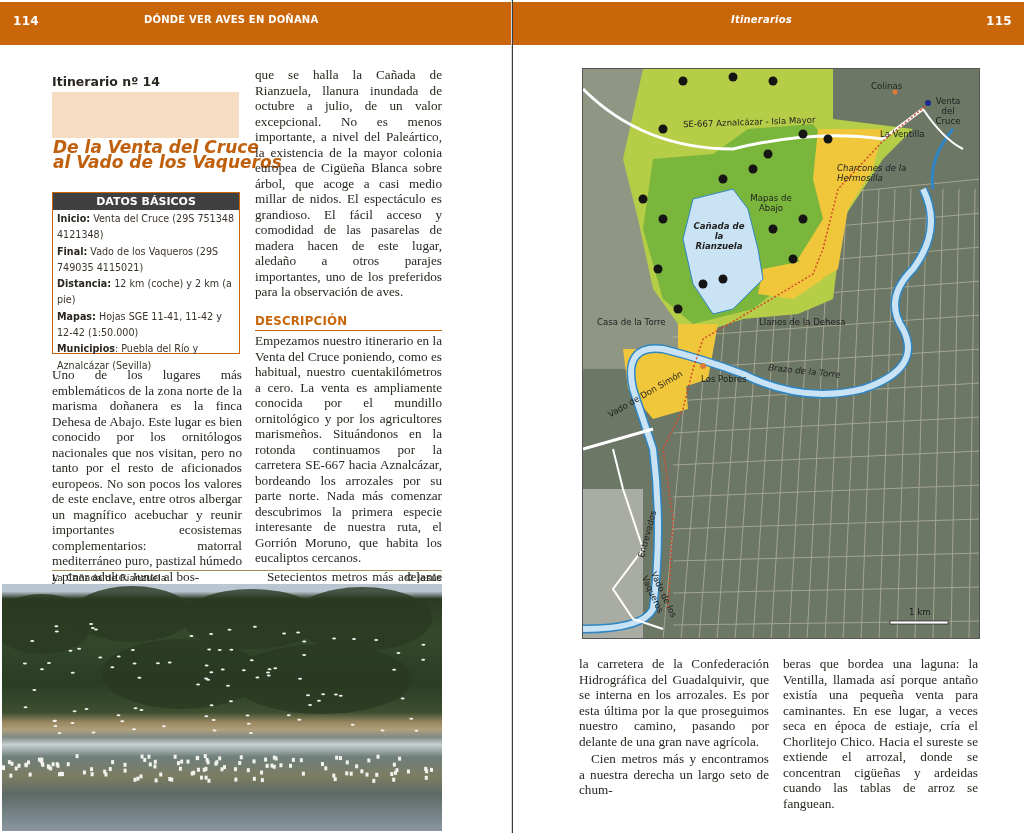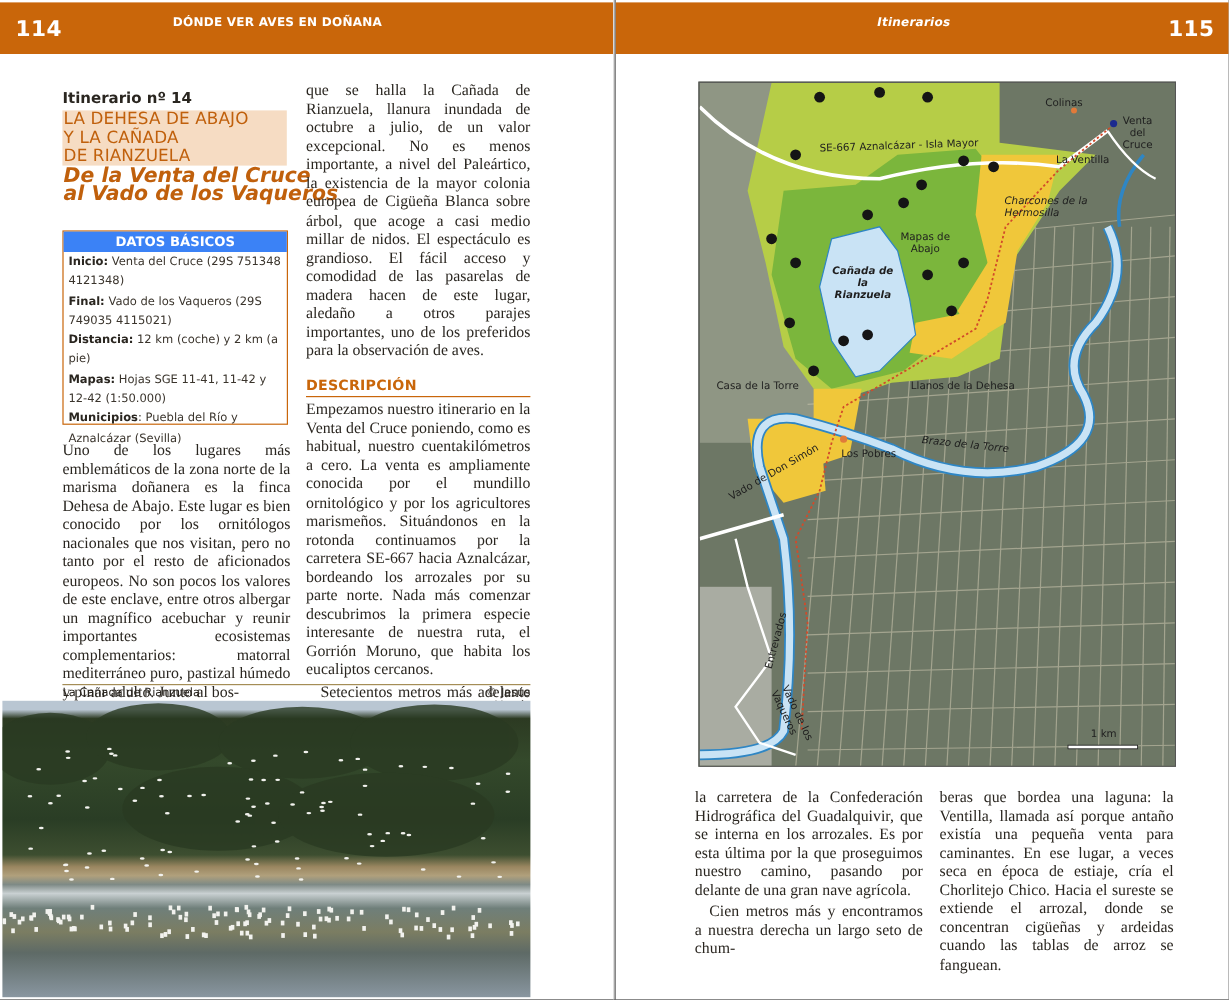--- a/index.html
+++ b/index.html
@@ -6,39 +6,39 @@
   html, body { width: 1024px; height: 833px; overflow: hidden; background: #3a3a3a; }
   body { position: relative; font-family: "Liberation Serif", serif; color: #2a2620; }
 
   .page { position: absolute; top: 0; height: 833px; background: #ffffff; overflow: hidden; }
   .page-left { left: 0; width: 512px; border-right: 1px solid #d6d6d6; }
   .page-right { left: 513px; width: 511px; }
 
   .header-bar { position: absolute; top: 2px; left: 0; right: 0; height: 43px; background: #c9660a; color: #fff;
     font-family: "DejaVu Sans", sans-serif; font-weight: bold; }
   .page-left .header-bar { right: 0; }
-  .hdr-num { position: absolute; top: 12px; font-size: 18px; letter-spacing: 0.3px; }
+  .hdr-num { position: absolute; top: 12px; font-size: 12px; letter-spacing: 0.3px; }
   .page-left .hdr-num { left: 13px; }
   .page-right .hdr-num { right: 12px; }
   .hdr-title { position: absolute; top: 12px; font-size: 10px; letter-spacing: 0.2px; }
   .page-left .hdr-title { left: 144px; }
   .page-right .hdr-title { left: 218px; font-style: italic; }
 
   
   .col { position: absolute; font-size: 13.2px; line-height: 15.5px; text-align: justify; }
   .col p { text-indent: 0; }
   .col p.ind { text-indent: 12px; }
 
   .itin-label { position: absolute; left: 52px; top: 74px; font-family: "DejaVu Sans", sans-serif; font-weight: bold; font-size: 12.5px; color: #2a2620; }
   .itin-title-box { position: absolute; left: 52px; top: 92px; width: 187px; height: 46px; background: #f6dcc3; }
   .itin-title { position: absolute; left: 53px; top: 92px; font-family: "DejaVu Sans", sans-serif; font-size: 14px; line-height: 15.5px; color: #c0600c; letter-spacing: 0.1px; }
   .itin-subtitle { position: absolute; left: 53px; top: 140px; font-family: "DejaVu Sans", sans-serif; font-style: italic; font-weight: bold; font-size: 17px; line-height: 15px; color: #c0600c; }
 
   .datos { position: absolute; left: 52px; top: 192px; width: 188px; height: 162px; border: 1px solid #c9660a; }
-  .datos-head { height: 17px; background: #3b82f6; color: #fff; text-align: center; font-family: "DejaVu Sans", sans-serif; font-weight: bold; font-size: 11px; line-height: 17px; }
+  .datos-head { height: 17px; background: #404040; color: #fff; text-align: center; font-family: "DejaVu Sans", sans-serif; font-weight: bold; font-size: 11px; line-height: 17px; }
   .datos-body { padding: 1px 4px 0 4px; font-family: "DejaVu Sans", sans-serif; font-size: 9.6px; line-height: 16.3px; color: #3a342c; }
   .datos-body b { color: #2a2620; }
 
   .caption-line { position: absolute; left: 52px; top: 570px; width: 390px; height: 1px; background: #a48d56; }
   .caption-left { position: absolute; left: 52px; top: 572px; font-family: "DejaVu Sans", sans-serif; font-size: 9.5px; color: #2a2620; }
   .caption-right { position: absolute; left: 380px; top: 572px; width: 62px; text-align: right; font-family: "DejaVu Sans", sans-serif; font-size: 9.5px; color: #2a2620; }
 
   .photo { position: absolute; left: 2px; top: 584px; width: 440px; height: 247px; overflow: hidden;
     background: linear-gradient(180deg, #b9c6d2 0%, #b9c6d2 3%, #2c3a22 6%, #34492b 20%, #2a3d25 40%, #3d4e30 52%, #9a8660 56%, #b0a07c 59%, #7e8a86 62%, #c9d0d2 65%, #6f7f7a 70%, #7b7d62 78%, #5e6a66 85%, #8996a0 100%); }
   .photo svg { position: absolute; left: 0; top: 0; }
@@ -56,25 +56,20 @@
 <body>
 
 <div class="page page-left">
   <div class="header-bar">
     <span class="hdr-num">114</span>
     <span class="hdr-title">DÓNDE VER AVES EN DOÑANA</span>
   </div>
 
   <div class="itin-label">Itinerario nº 14</div>
   <div class="itin-title-box"></div>
-  <div class="itin-title">
-    <div>LA DEHESA DE ABAJO</div>
-    <div>Y LA CAÑADA</div>
-    <div>DE RIANZUELA</div>
-  </div>
   <div class="itin-subtitle">
     <div>De la Venta del Cruce</div>
     <div>al Vado de los Vaqueros</div>
   </div>
 
   <div class="datos">
     <div class="datos-head">DATOS BÁSICOS</div>
     <div class="datos-body">
       <div><b>Inicio:</b><span> Venta del Cruce (29S 751348 4121348)</span></div>
       <div><b>Final:</b><span> Vado de los Vaqueros (29S 749035 4115021)</span></div>

